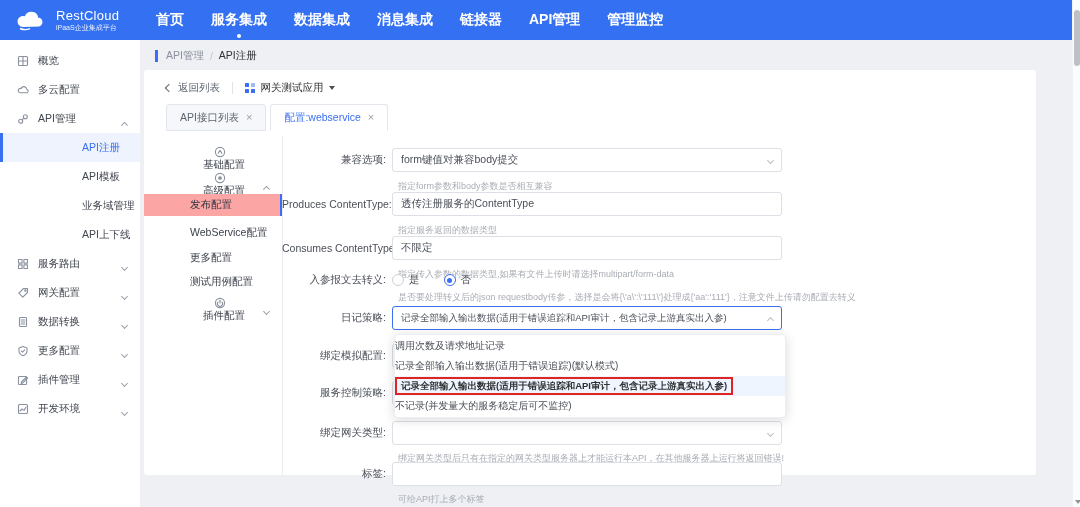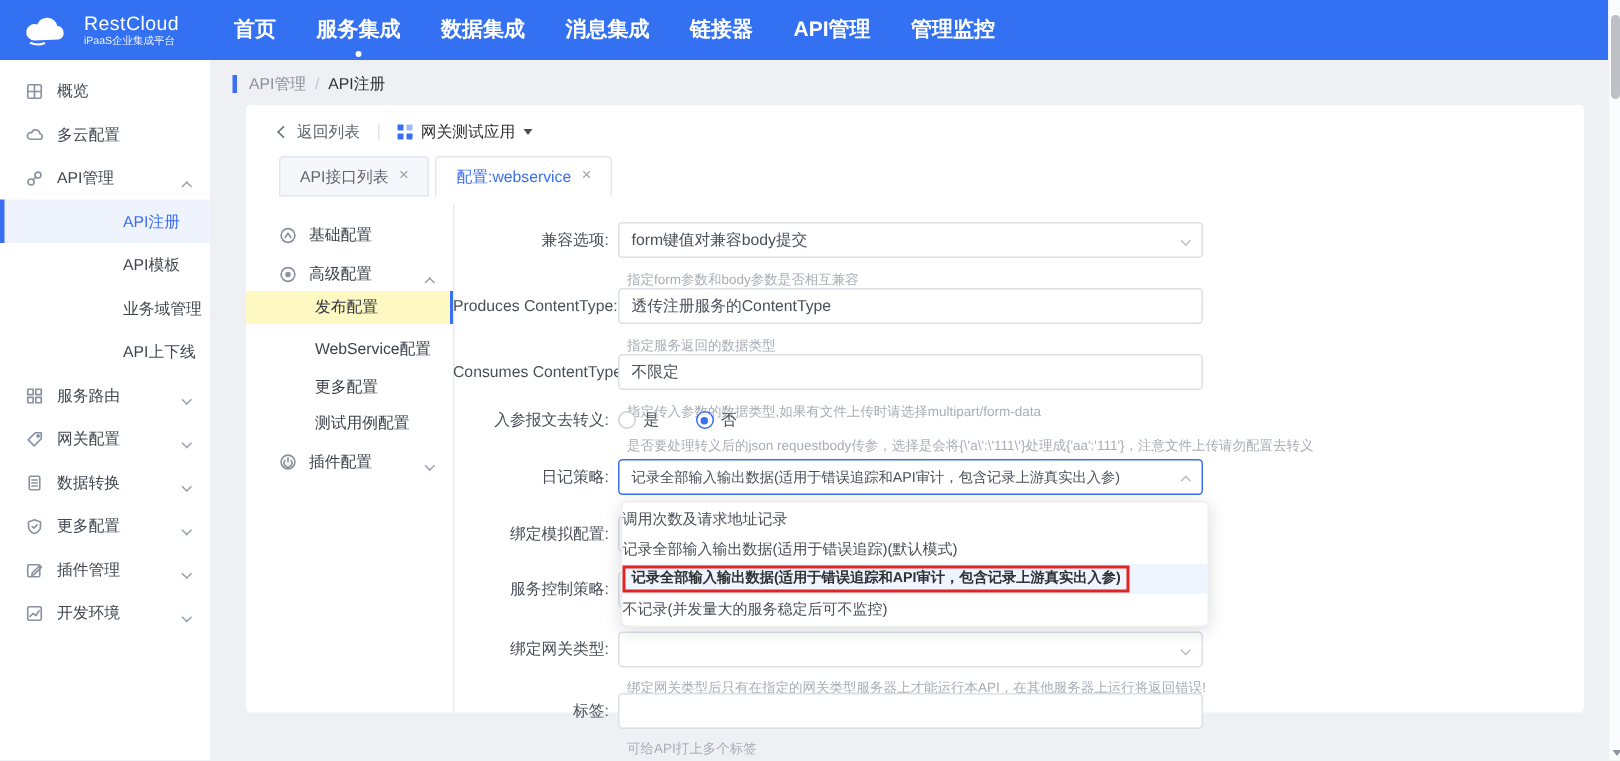--- a/index.html
+++ b/index.html
@@ -49,21 +49,21 @@
   .chev.up { transform:rotate(-135deg) translate(-2px,-2px); }
 
   
   .main { position:absolute; left:140px; top:40px; width:932px; height:467px; }
   .breadcrumb { position:absolute; left:15px; top:9px; display:flex; align-items:center; font-size:10.5px; }
   .bc-bar { width:3px; height:12px; background:#3a6ff2; margin-right:8px; }
   .bc-parent { color:#8a909c; }
   .bc-sep { color:#c0c4cc; margin:0 6px; }
   .bc-current { color:#303133; }
 
-  .card { position:absolute; left:24px; top:30px; width:892px; height:405px; background:#fff; border-radius:3px; }
+  .card { position:absolute; left:4px; top:30px; width:892px; height:405px; background:#fff; border-radius:3px; }
 
   .toolbar { position:absolute; left:22px; top:10px; height:16px; display:flex; align-items:center; font-size:10.5px; }
   .back-chev { width:6px; height:6px; border-left:1.2px solid #5f6670; border-bottom:1.2px solid #5f6670;
                transform:rotate(45deg); margin-right:6px; }
   .back-label { color:#5f6670; cursor:pointer; }
   .tb-divider { width:1px; height:12px; background:#e0e3e9; margin:0 12px; }
   .app-grid { display:grid; grid-template-columns:4px 4px; grid-gap:1.5px; margin-right:6px; }
   .app-grid i { width:4px; height:4px; background:#3a6ff2; border-radius:.5px; }
   .app-grid i.lite { background:#9db9f7; }
   .app-name { color:#303133; }
@@ -75,23 +75,23 @@
          border:1px solid #e3e6ec; border-radius:3px 3px 0 0; background:#f5f7fa; color:#5f6670; cursor:pointer; }
   .tab + .tab { margin-left:4px; }
   .tab.active { background:#fff; color:#3a6ff2; border-bottom-color:#fff; }
   .tab .close { color:#9aa0aa; font-size:11px; line-height:1; }
 
   .v-divider { position:absolute; left:138px; top:66px; bottom:0; width:1px; background:#e9ebf0; }
 
   .cfg-item { position:absolute; left:0; width:138px; height:22px; display:flex; align-items:center;
               font-size:10.5px; color:#3c414b; cursor:pointer; }
   .cfg-item .c-icon { width:12px; height:12px; margin-right:8px; flex:0 0 12px; }
-  .cfg-item.parent { padding-left:22px; }
+  .cfg-item.parent { padding-left:22px;flex-direction:column; }
   .cfg-item.childitem { padding-left:46px; }
-  .cfg-item.childitem.active { background:#fef9c3; border-right:2px solid #3a6ff2; color:#2f3440; }
+  .cfg-item.childitem.active { background:#fca5a5; border-right:2px solid #3a6ff2; color:#2f3440; }
   .cfg-chev { position:absolute; right:13px; top:50%; margin-top:-4px; }
 
   
   .frow { position:absolute; left:138px; display:flex; align-items:center; height:24px; }
   .flabel { width:110px; text-align:right; font-size:10.5px; color:#4a4f58; padding-right:6px; white-space:nowrap; }
   .ffield { width:390px; position:relative; }
   .inputbox { width:390px; height:24px; border:1px solid #dcdfe6; border-radius:3px; background:#fff;
               font-size:10.5px; color:#4a4f58; display:flex; align-items:center; padding:0 24px 0 8px;
               white-space:nowrap; overflow:hidden; }
   .inputbox.focused { border-color:#3a6ff2; font-size:9.5px; }

